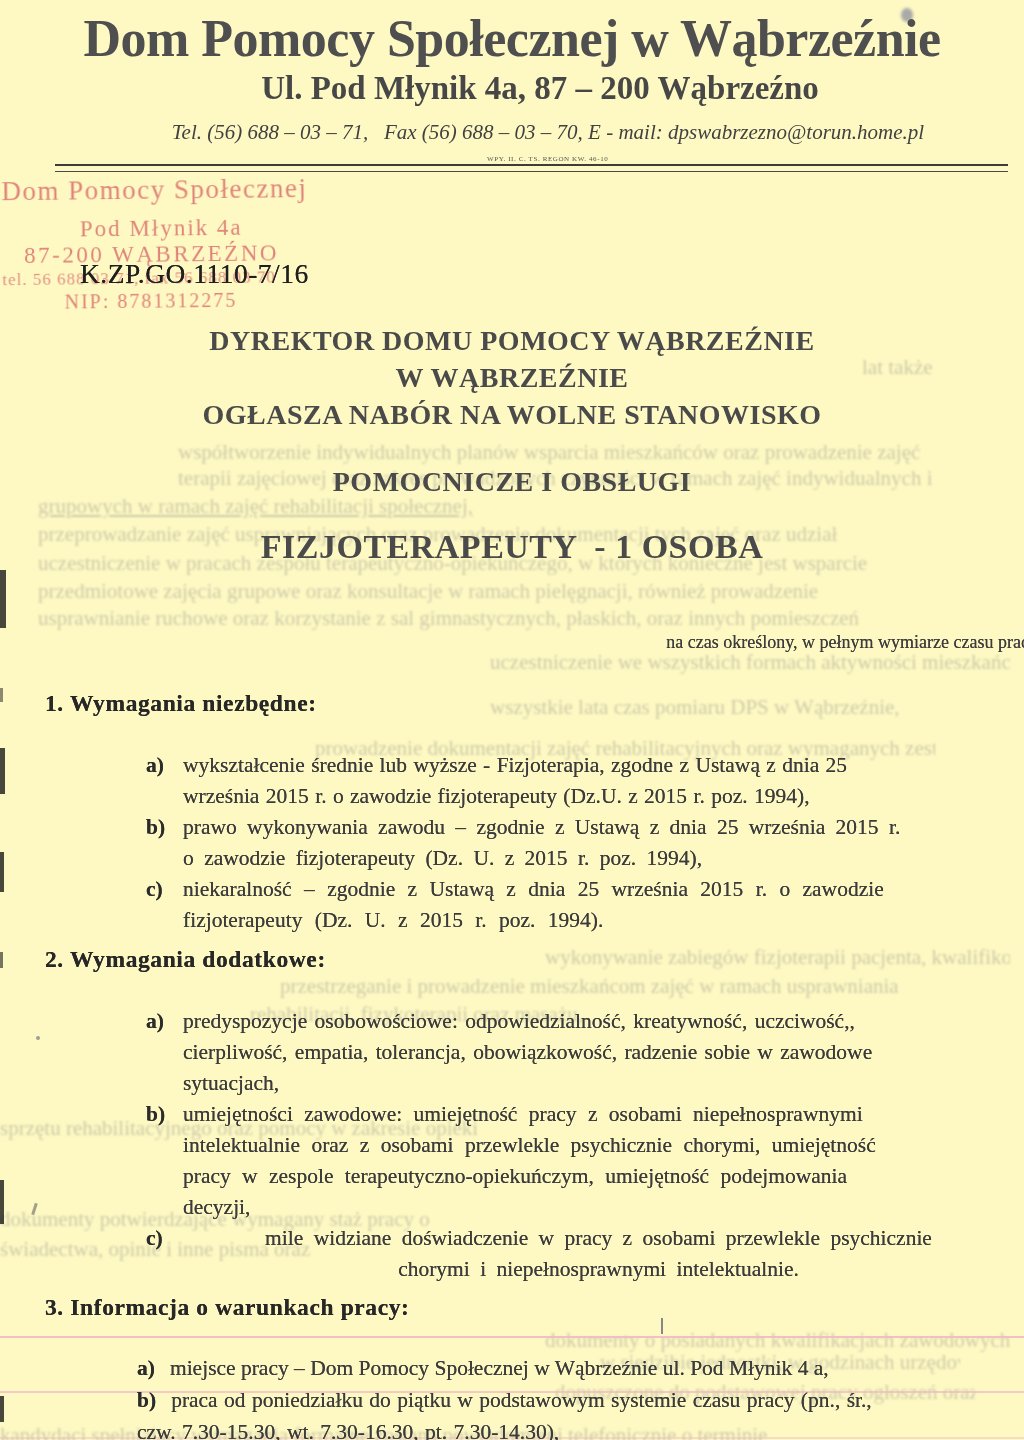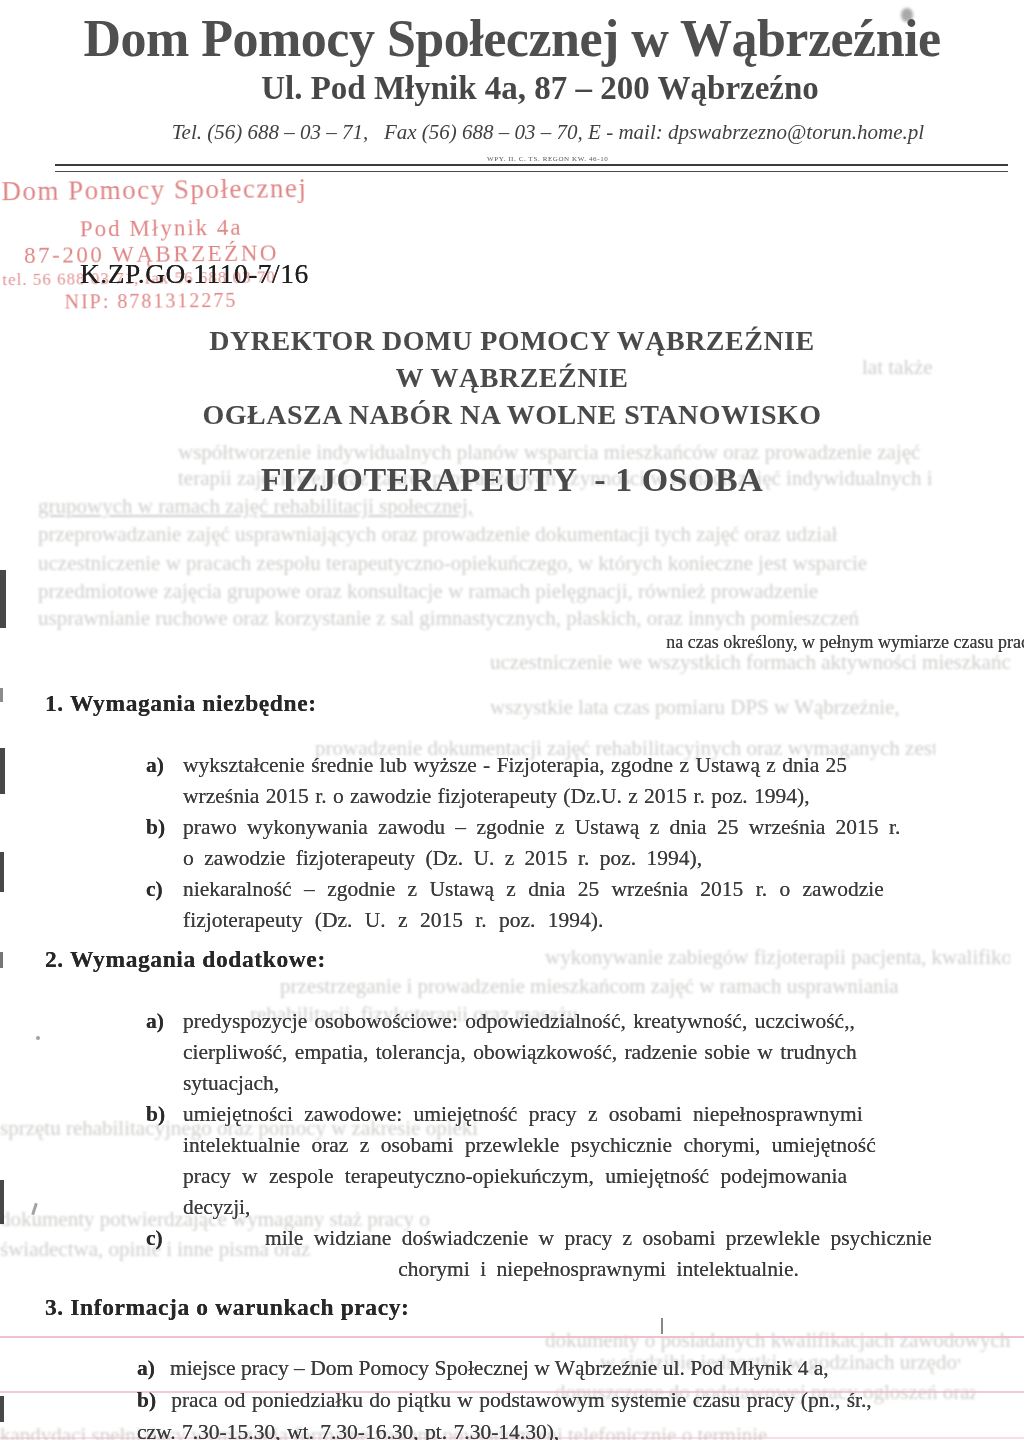--- a/index.html
+++ b/index.html
@@ -1,18 +1,18 @@
 <!DOCTYPE html>
 <html><head>
 <meta charset="utf-8">
 <style>
   html,body{margin:0;padding:0;background:#e8e8e8;}
   .doc{
     position:relative;width:1024px;height:1440px;margin:0 auto;
-    background:#ffffff;overflow:hidden;
+    background:#fef9c3;overflow:hidden;
     font-family:"Liberation Serif","DejaVu Serif",serif;
     color:#3b3b3b;
   }
   
   .org-name{position:absolute;top:10px;left:0;width:100%;text-align:center;
     font-size:52px;line-height:58px;font-weight:700;color:#4f4f4f;
     letter-spacing:-0.5px;filter:blur(.3px);}
   .org-address{position:absolute;top:70px;left:0;width:100%;text-align:center;
     font-size:33px;font-weight:700;color:#474747;filter:blur(.25px);padding-left:28px;}
   .org-contact{position:absolute;top:120px;left:0;width:100%;text-align:center;
@@ -128,20 +128,21 @@
     <div class="st3">87-200 WĄBRZEŹNO</div>
     <div class="st4">tel. 56 688 03 71, fax 56 688 03 70</div>
     <div class="st5">NIP: 8781312275</div>
   </div>
   <div class="ref-number">K.ZP.GO.1110-7/16</div>
 
   <div class="title-block">
     <div class="tl">DYREKTOR DOMU POMOCY WĄBRZEŹNIE</div>
     <div class="tl">W WĄBRZEŹNIE</div>
     <div class="tl">OGŁASZA NABÓR NA WOLNE STANOWISKO</div>
+    <div class="tl tl4">POMOCNICZE I OBSŁUGI</div>
     <div class="tl tl5">FIZJOTERAPEUTY  - 1 OSOBA</div>
   </div>
   <div class="subtitle">na czas określony, w pełnym wymiarze czasu pracy</div>
 
   <div class="sec-h h1x">1. Wymagania niezbędne:</div>
   <div class="list l1">
     <div class="row">
       <span class="lbl">a)</span>
       <span class="txt s1a">wykształcenie średnie lub wyższe - Fizjoterapia, zgodne z Ustawą z dnia 25
 września 2015 r. o zawodzie fizjoterapeuty (Dz.U. z 2015 r. poz. 1994),</span>
@@ -156,21 +157,21 @@
       <span class="txt s1c">niekaralność – zgodnie z Ustawą z dnia 25 września 2015 r. o zawodzie
 fizjoterapeuty (Dz. U. z 2015 r. poz. 1994).</span>
     </div>
   </div>
 
   <div class="sec-h h2x">2. Wymagania dodatkowe:</div>
   <div class="list l2">
     <div class="row">
       <span class="lbl">a)</span>
       <span class="txt s2a">predyspozycje osobowościowe: odpowiedzialność, kreatywność, uczciwość,,
-cierpliwość, empatia, tolerancja, obowiązkowość, radzenie sobie w trudnych
+cierpliwość, empatia, tolerancja, obowiązkowość, radzenie sobie w zawodowe
 sytuacjach,</span>
     </div>
     <div class="row">
       <span class="lbl">b)</span>
       <span class="txt s2b">umiejętności zawodowe: umiejętność pracy z osobami niepełnosprawnymi
 intelektualnie oraz z osobami przewlekle psychicznie chorymi, umiejętność
 pracy w zespole terapeutyczno-opiekuńczym, umiejętność podejmowania
 decyzji,</span>
     </div>
     <div class="row">

